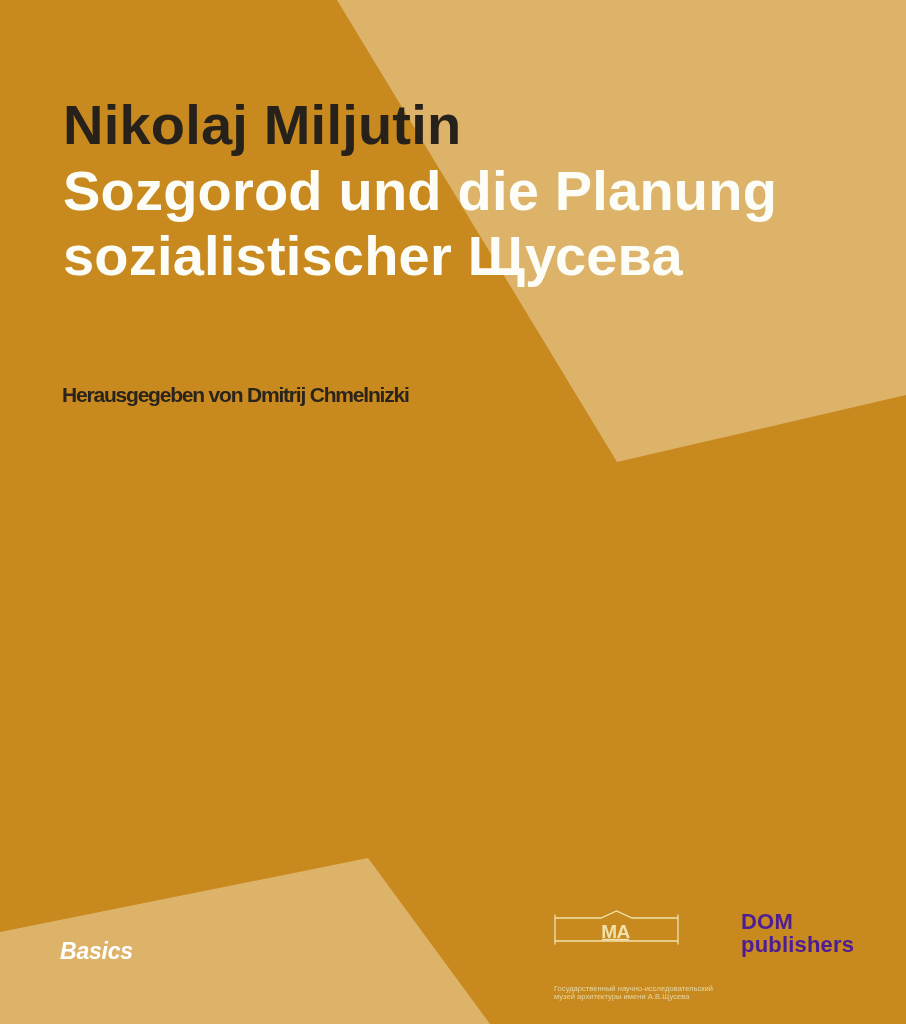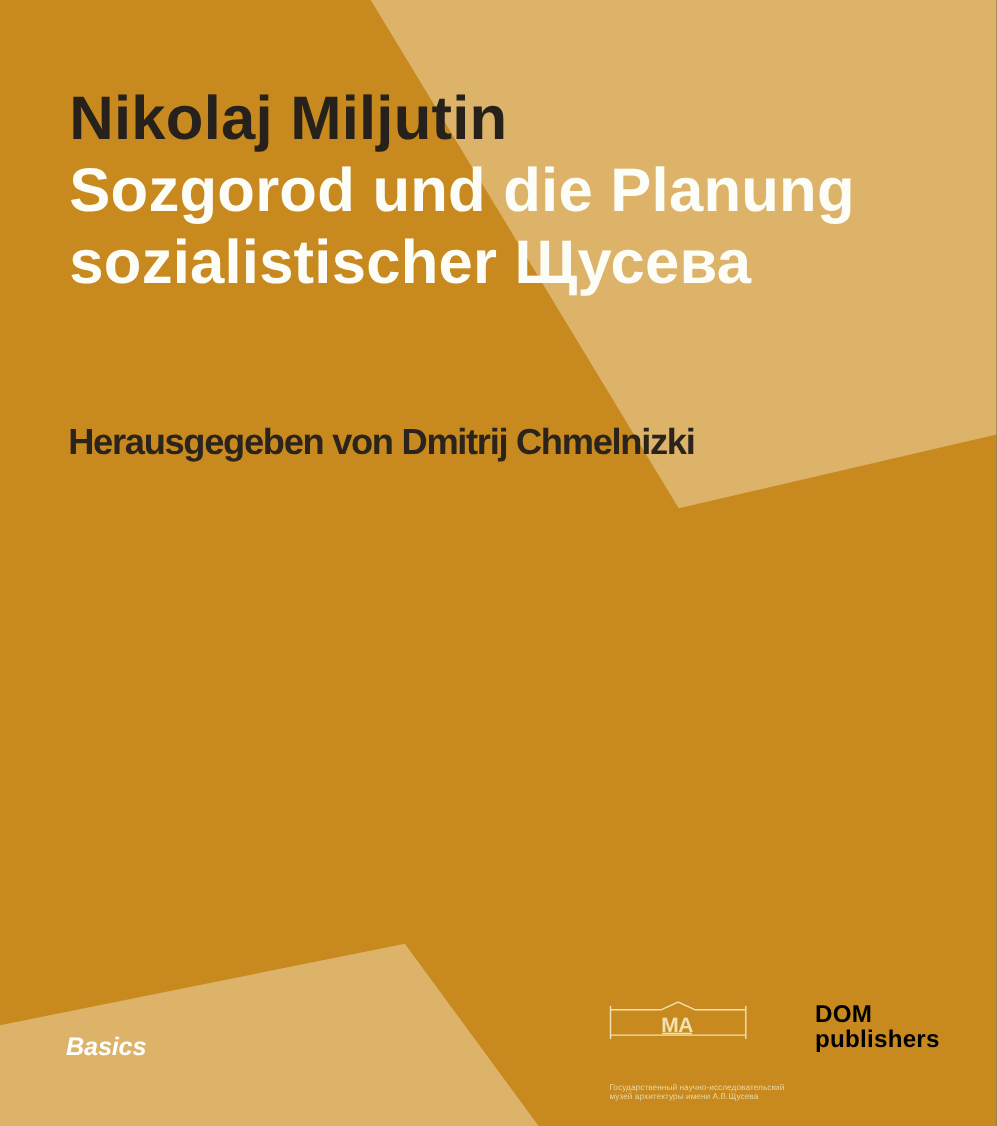--- a/index.html
+++ b/index.html
@@ -5,46 +5,46 @@
   html,body{margin:0;padding:0;background:#777;}
   .cover{
     position:relative;
     width:906px;height:1024px;
     background:#c8891e;
     overflow:hidden;
     font-family:"Liberation Sans",sans-serif;
   }
   .bg-shapes{position:absolute;left:0;top:0;width:906px;height:1024px;display:block;}
   .title-block{
-    position:absolute;left:63px;top:74px;
+    position:absolute;left:63px;top:92px;
     font-size:56px;font-weight:bold;line-height:65.5px;
     letter-spacing:0.2px;white-space:nowrap;
   }
   .author-line{color:#26211b;}
   .title-white{color:#fdfdf7;}
   .editor-line{
     position:absolute;left:62px;top:383px;
-    font-size:33px;font-weight:bold;letter-spacing:-1.2px;
+    font-size:21px;font-weight:bold;letter-spacing:-1.2px;
     color:#2a241c;white-space:nowrap;
   }
   .series-label{
     position:absolute;left:60px;top:938px;
     font-size:23px;font-weight:bold;font-style:italic;
     color:#ffffff;letter-spacing:-0.2px;
   }
   .museum-logo{position:absolute;left:552px;top:908px;width:130px;height:38px;}
   .museum-caption{
     position:absolute;left:554px;top:985px;
     font-size:7.5px;line-height:7.6px;
     color:#e7d7a2;white-space:nowrap;letter-spacing:0.05px;
   }
   .publisher-logo{
     position:absolute;left:741px;top:910px;
     font-size:22px;font-weight:bold;line-height:23px;
-    color:#000000;letter-spacing:0.2px;white-space:nowrap;
+    color:#4c1d95;letter-spacing:0.2px;white-space:nowrap;
   }
 </style>
 </head>
 <body>
 
 <div class="cover">
 
   <svg class="bg-shapes" viewBox="0 0 906 1024" aria-hidden="true">
     <polygon points="337,0 906,0 906,395 617,462" fill="#dcb369"></polygon>
     <polygon points="0,932 368,858 490,1024 0,1024" fill="#dcb369"></polygon>

